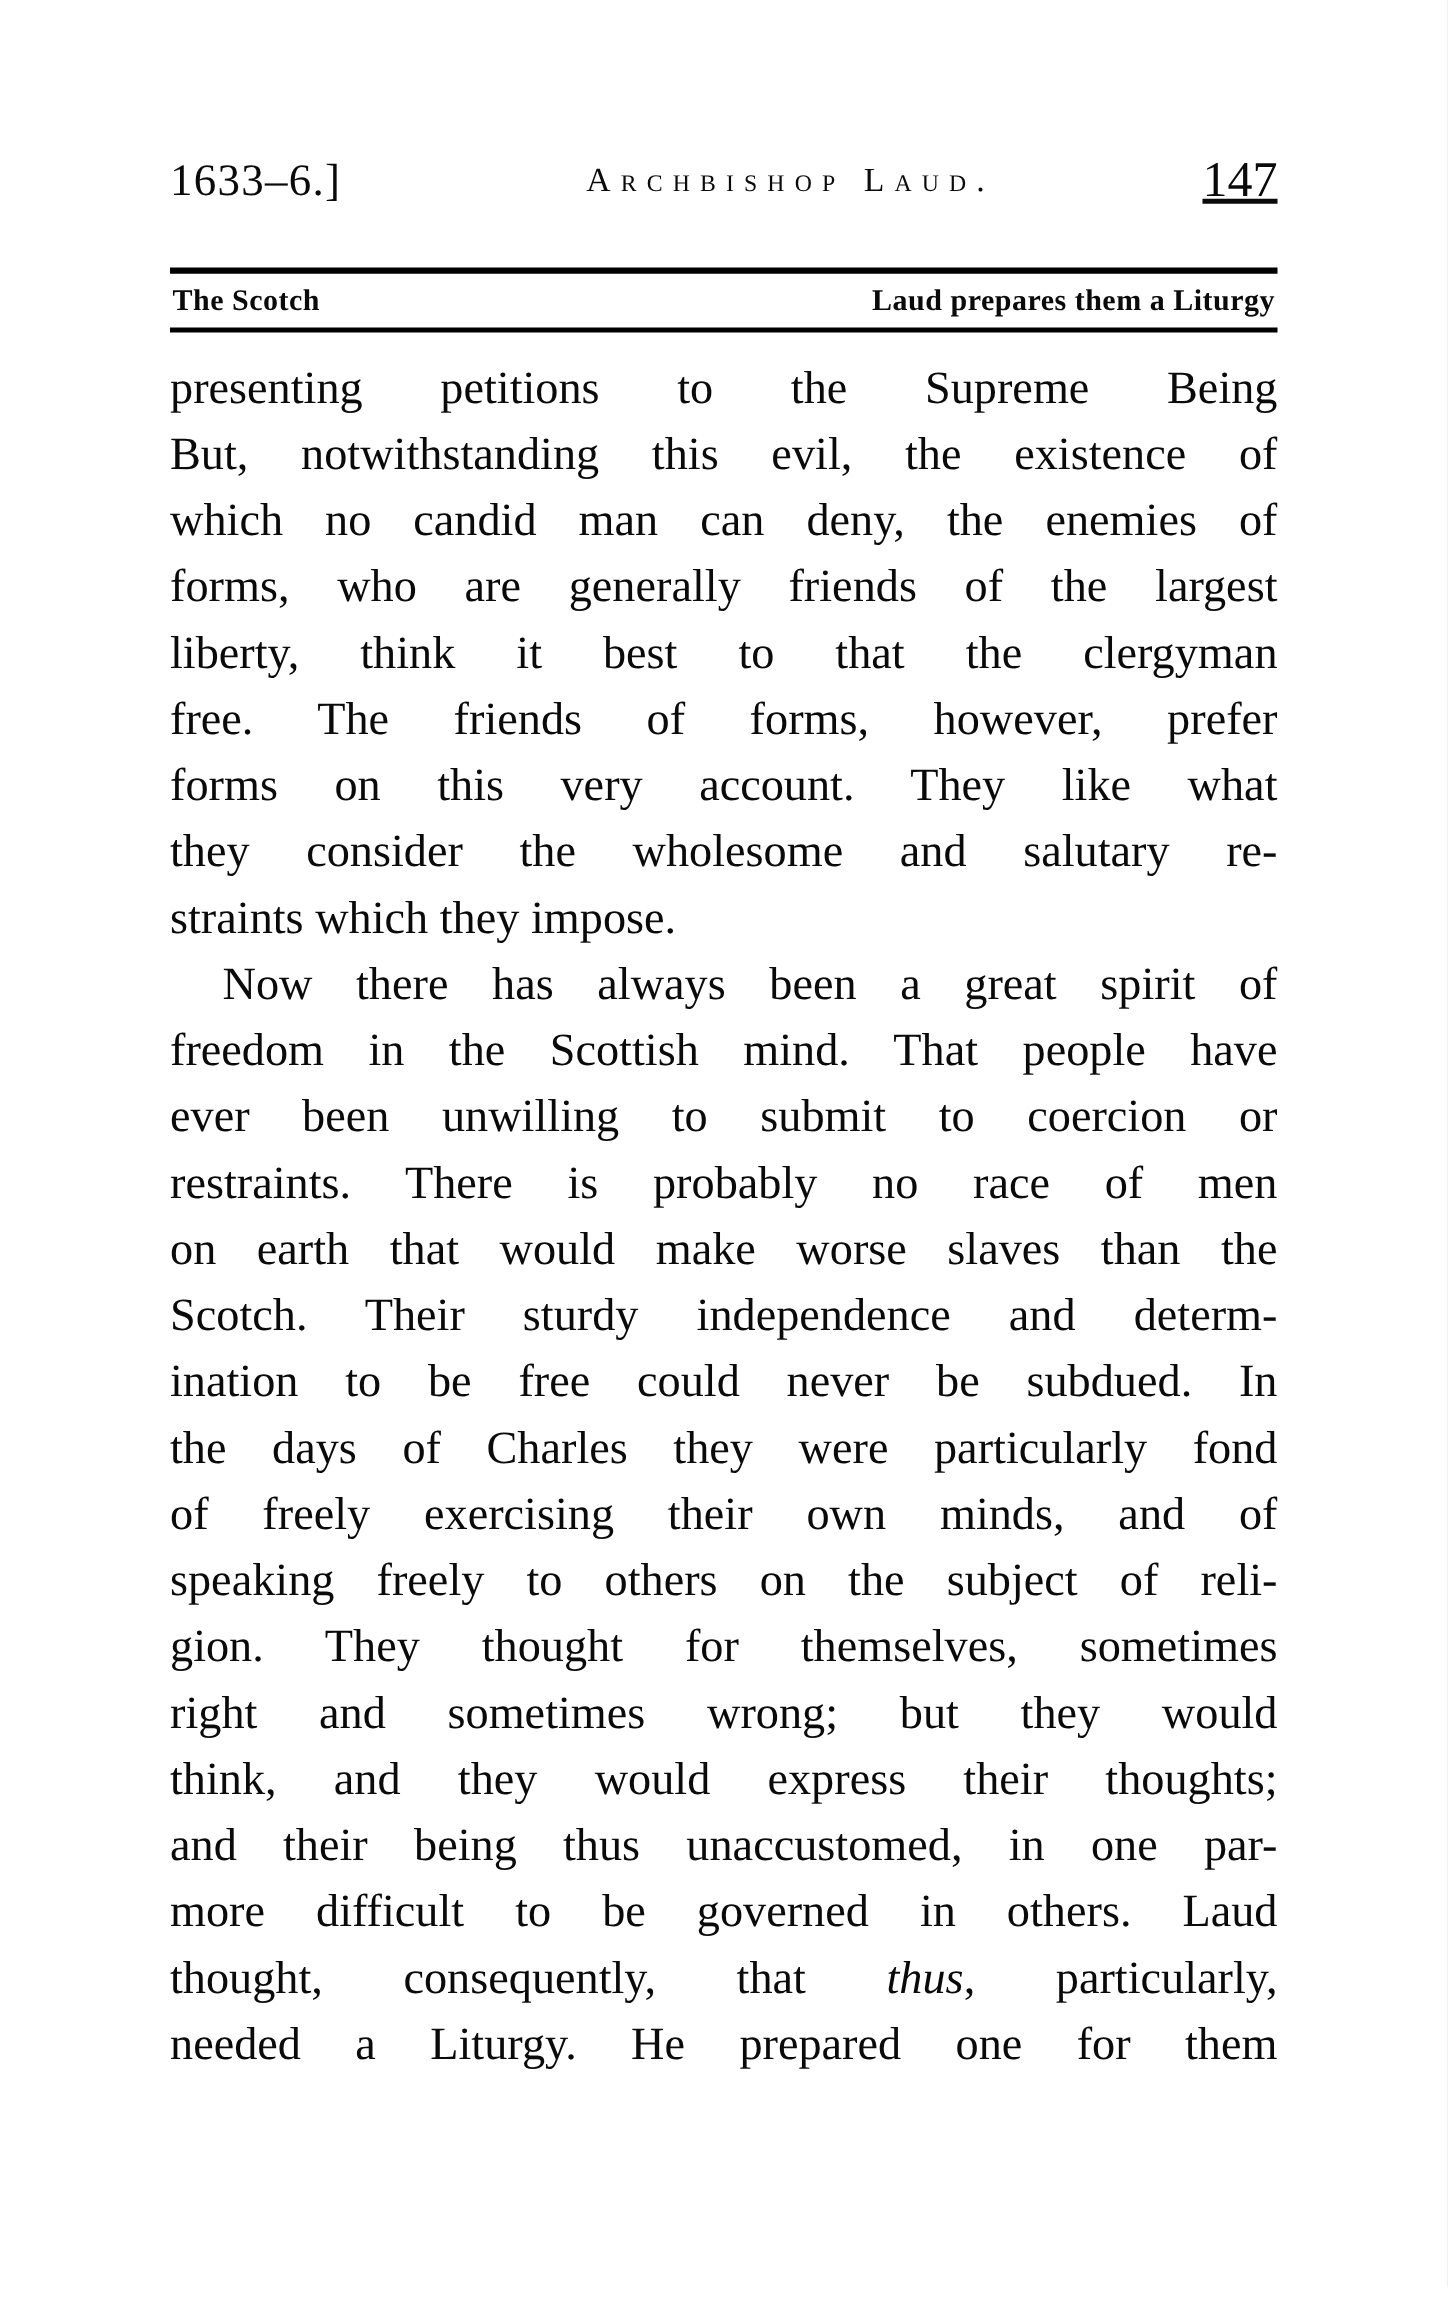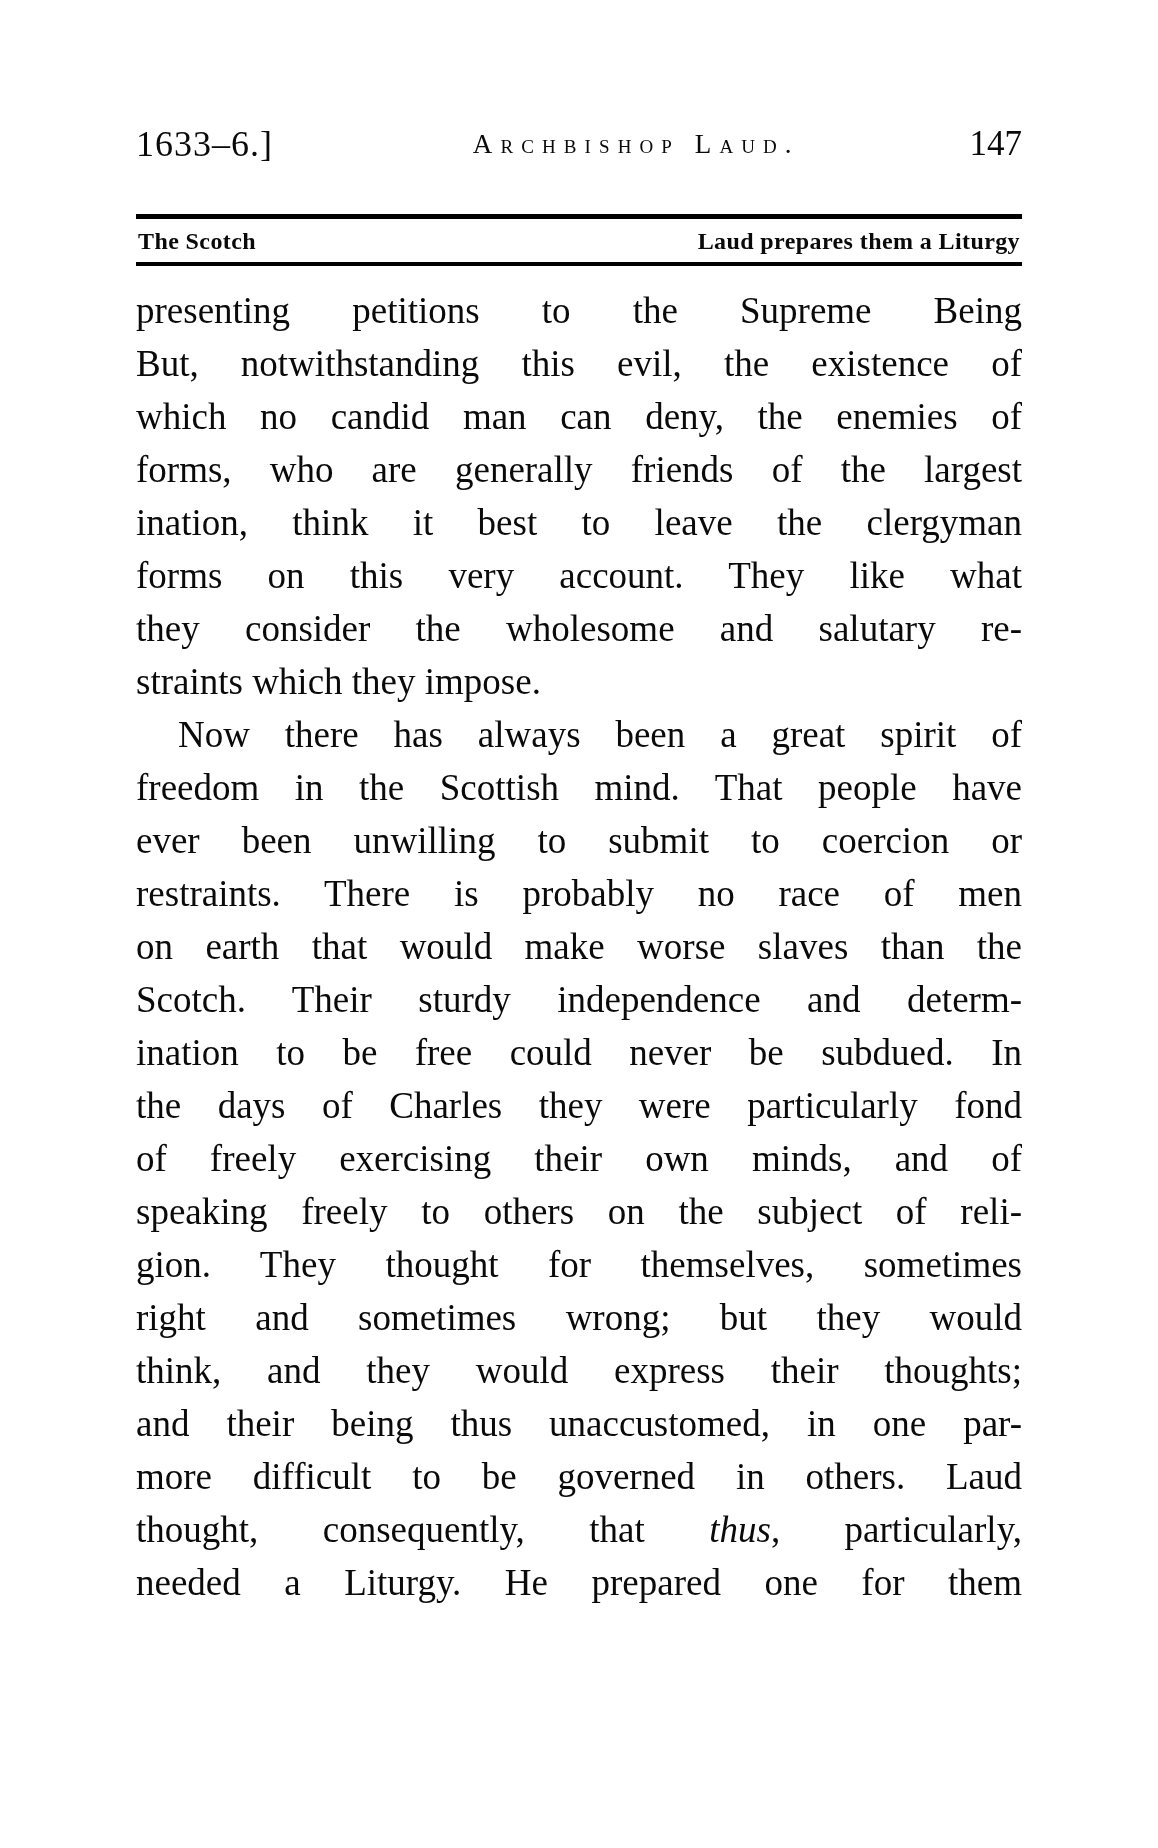--- a/index.html
+++ b/index.html
@@ -35,21 +35,22 @@
   }
   .header-title {
     font-variant-caps: small-caps;
     font-size: 27px;
     letter-spacing: 0.30em;
     text-align: center;
     flex: 1 1 auto;
     padding-left: 30px;
   }
   .header-pageno {
-    font-size: 35px;
+    font-size: 40px;
+    text-decoration: underline;
   }
   .rule {
     border: 0;
     border-top: 5px solid #000;
     margin: 44px 0 0 0;
   }
   .rule.thin {
     border-top-width: 4px;
     margin: 0;
   }
@@ -105,21 +106,22 @@
       <span>Laud prepares them a Liturgy</span>
     </div>
 
     <hr class="rule thin">
 
     <div class="body-text">
         <div class="line"><span>presenting petitions to the Supreme Being</span></div>
         <div class="line"><span>But, notwithstanding this evil, the existence of</span></div>
         <div class="line"><span>which no candid man can deny, the enemies of</span></div>
         <div class="line"><span>forms, who are generally friends of the largest</span></div>
-        <div class="line"><span>ination, think it best to leave the clergyman</span></div>
+        <div class="line"><span>liberty, think it best to that the clergyman</span></div>
+        <div class="line"><span>free. The friends of forms, however, prefer</span></div>
         <div class="line"><span>forms on this very account. They like what</span></div>
         <div class="line"><span>they consider the wholesome and salutary re-</span></div>
         <div class="line no-justify"><span>straints which they impose.</span></div>
         <div class="line indent"><span>Now there has always been a great spirit of</span></div>
         <div class="line"><span>freedom in the Scottish mind. That people have</span></div>
         <div class="line"><span>ever been unwilling to submit to coercion or</span></div>
         <div class="line"><span>restraints. There is probably no race of men</span></div>
         <div class="line"><span>on earth that would make worse slaves than the</span></div>
         <div class="line"><span>Scotch. Their sturdy independence and determ-</span></div>
         <div class="line"><span>ination to be free could never be subdued. In</span></div>

